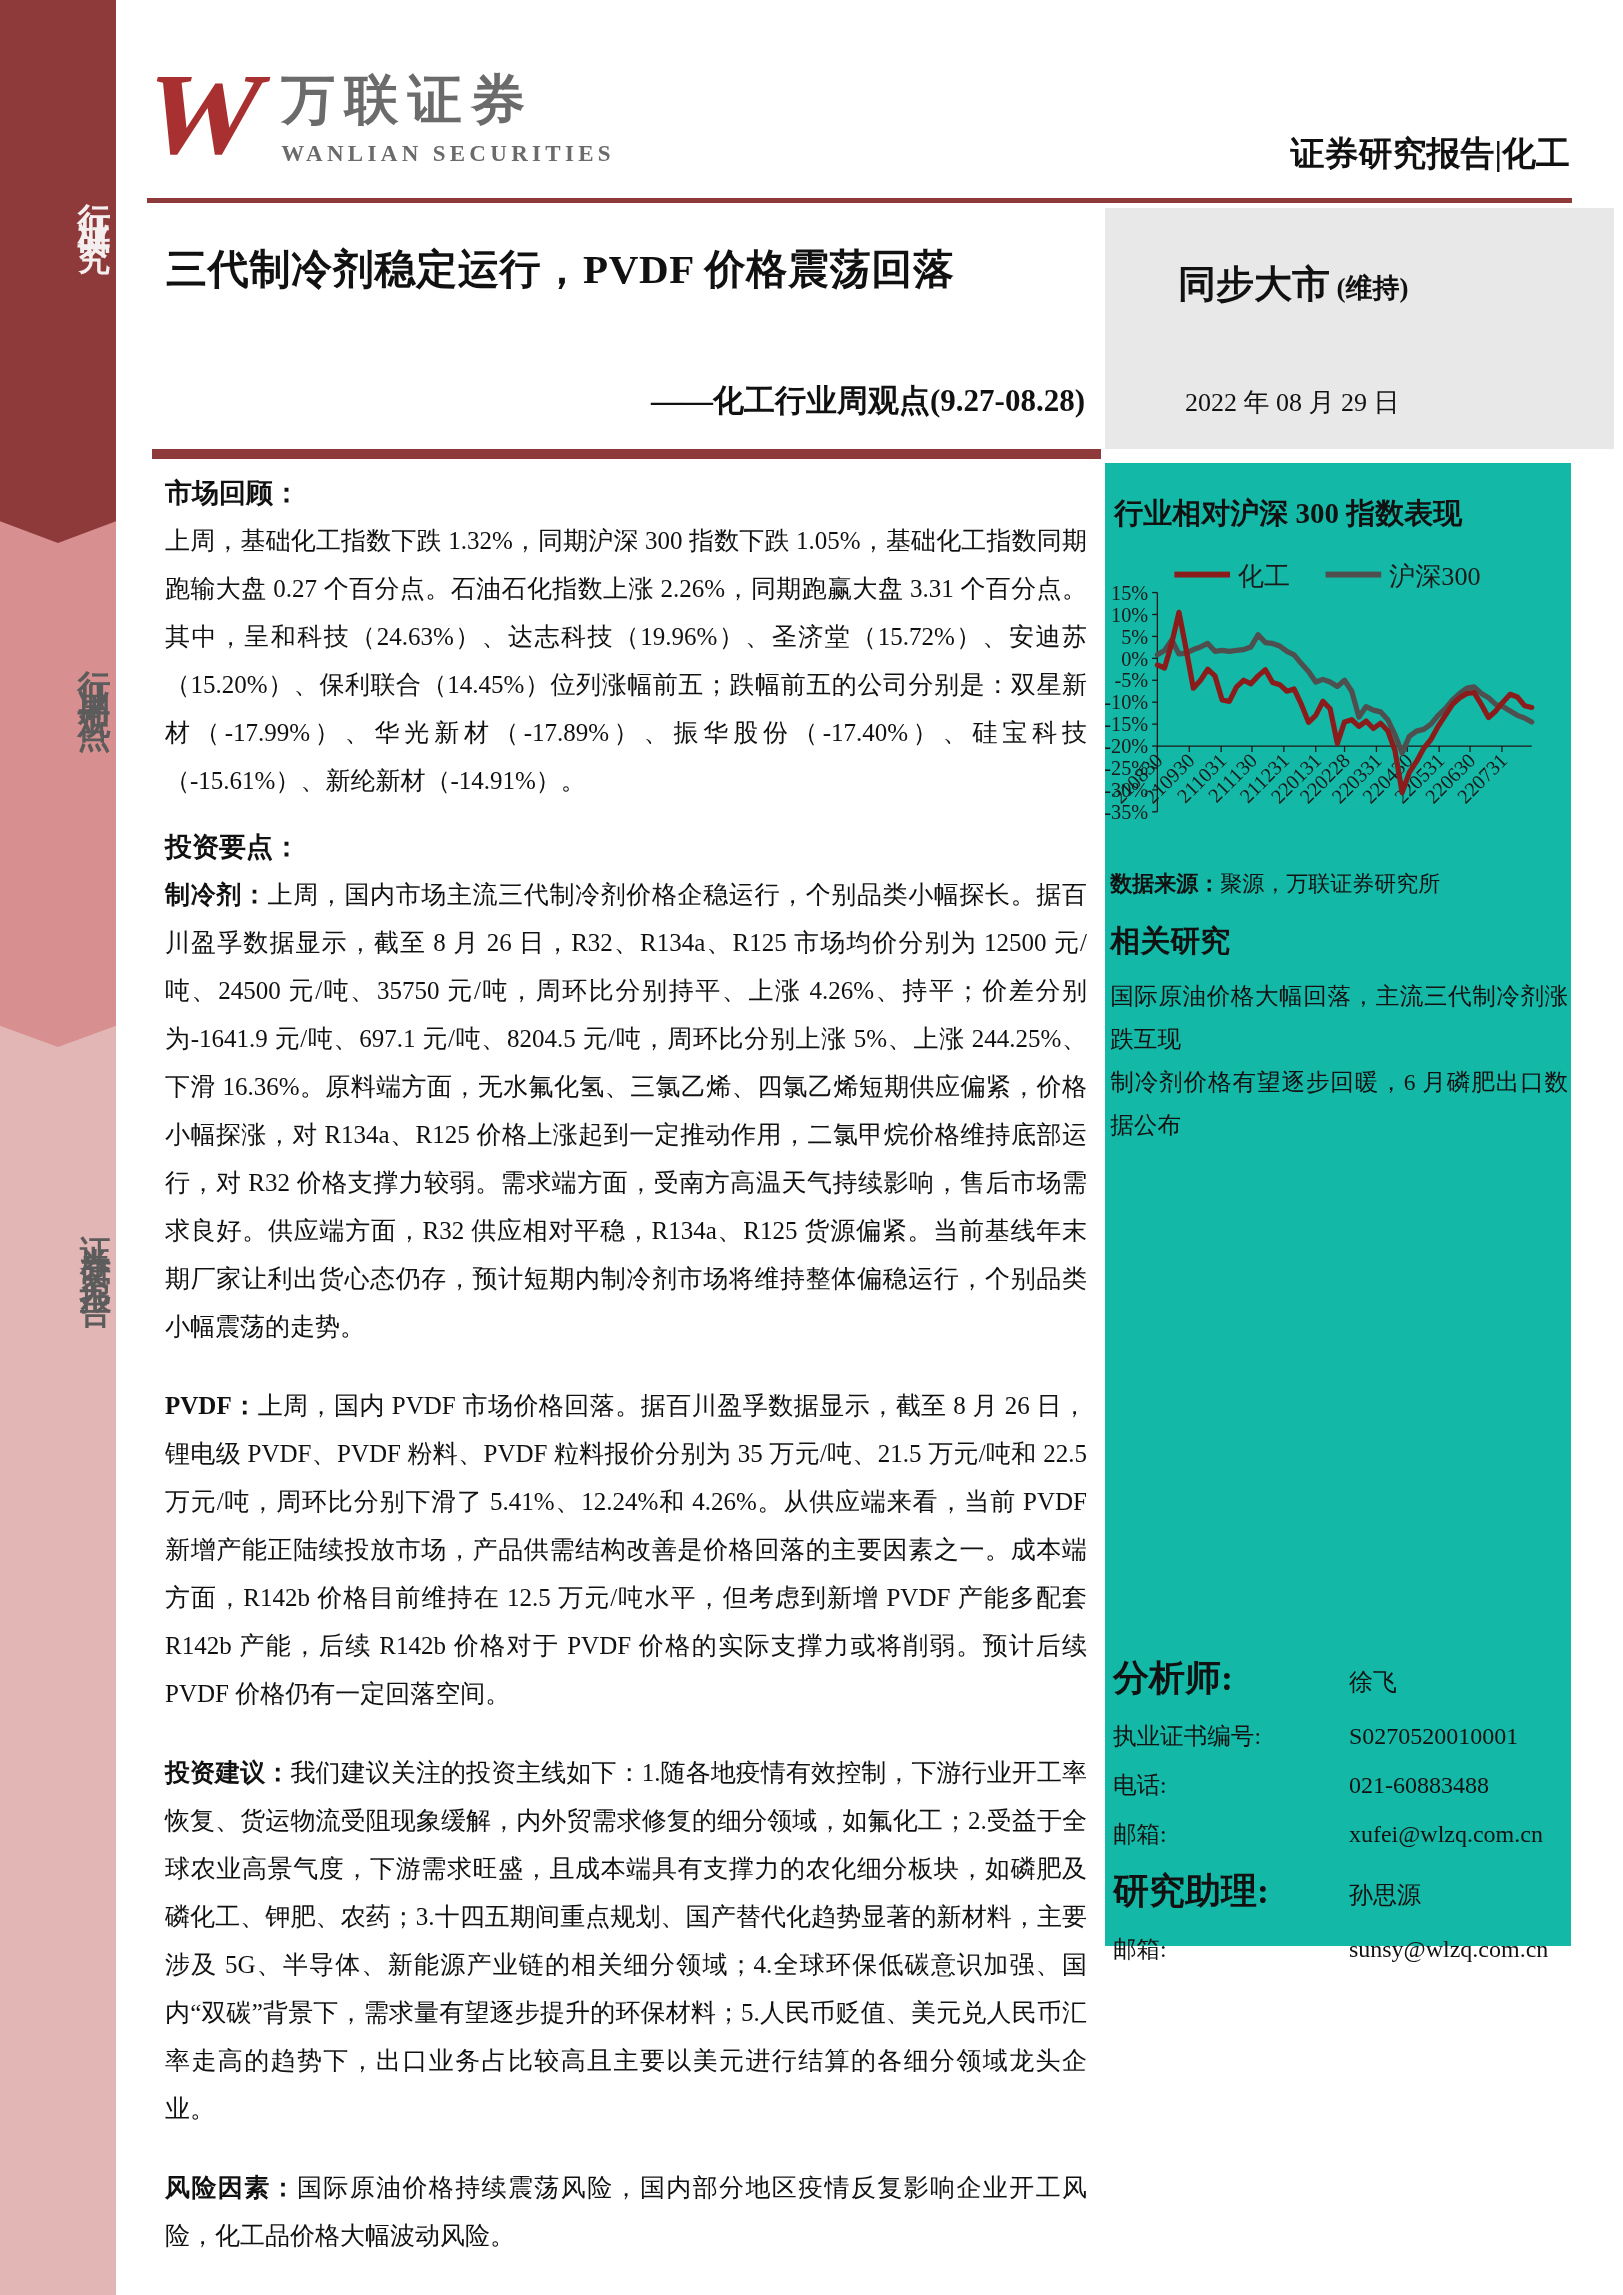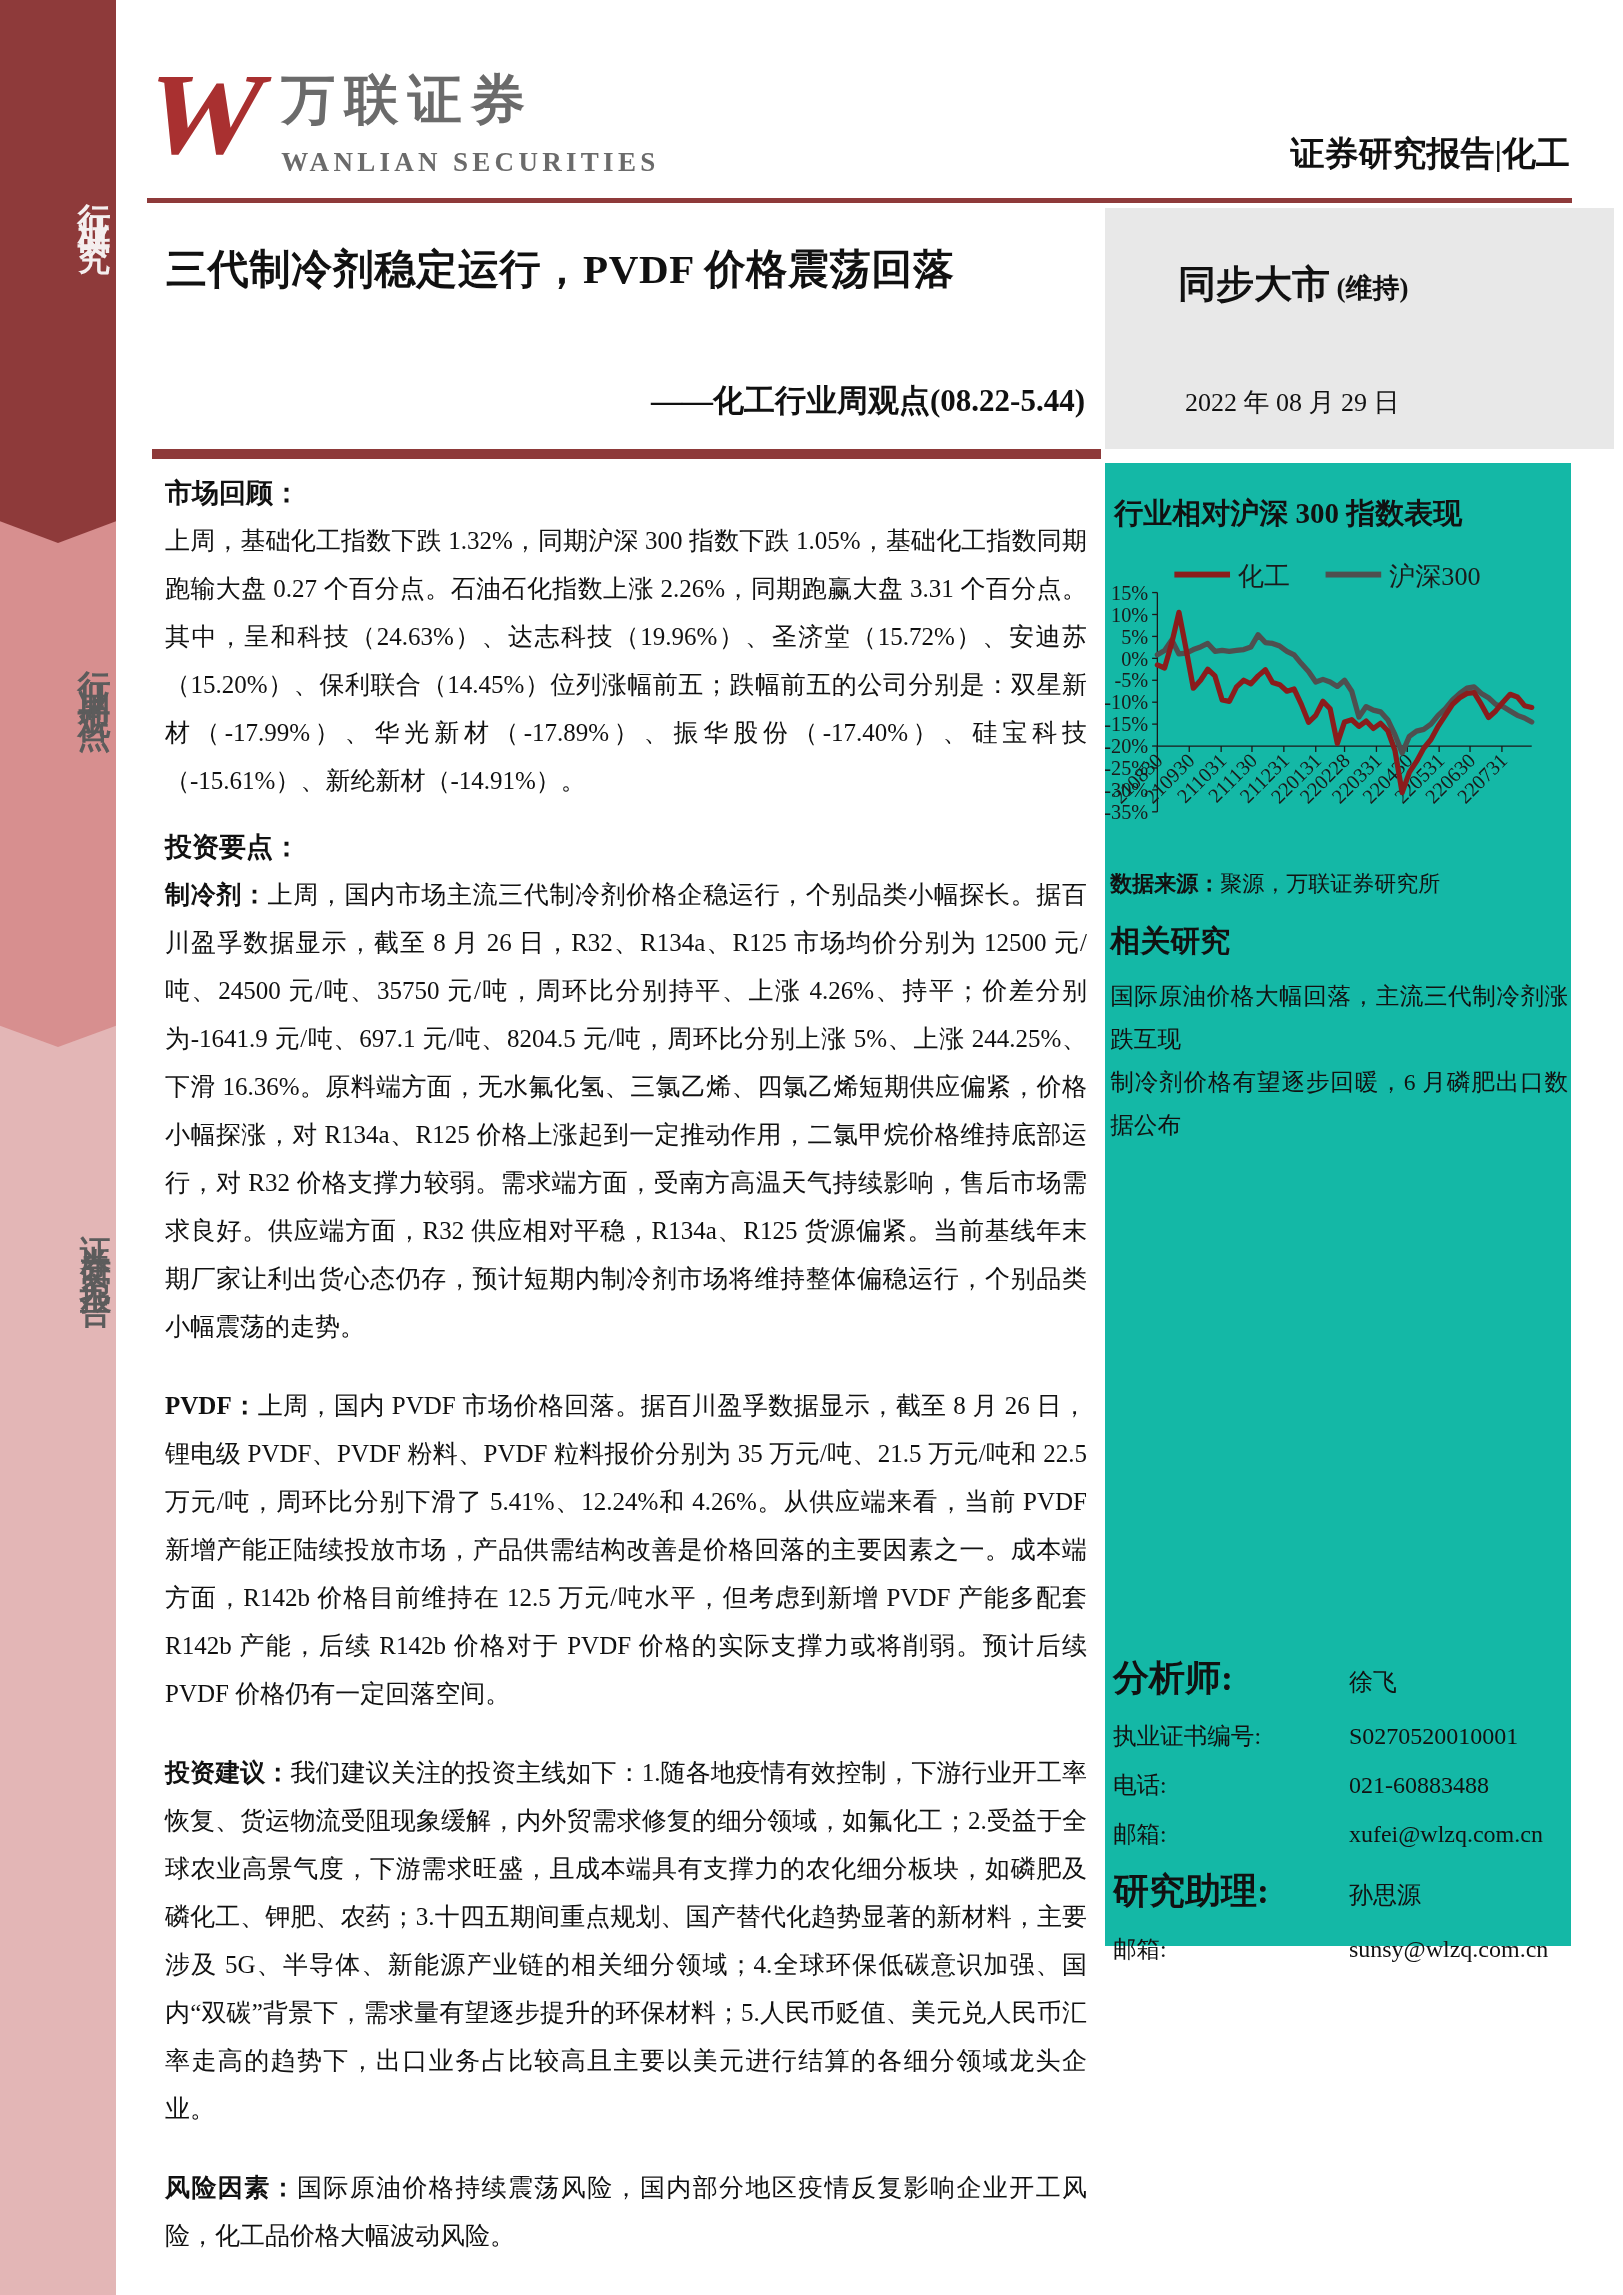--- a/index.html
+++ b/index.html
@@ -16,21 +16,21 @@
          writing-mode:vertical-rl;letter-spacing:11.8px;font-weight:bold;z-index:4;}
   .vt1{top:178px;color:#f4eeee;font-size:33px;}
   .vt2{top:645px;color:#5c5c5c;font-size:33px;}
   .vt3{top:1211px;color:#5c5c5c;font-size:31px;}
   
   .logo{position:absolute;left:147px;top:60px;display:flex;z-index:5;}
   .logo-w{font-size:116px;line-height:108px;font-weight:bold;color:#a93030;
           transform:skewX(-14deg);font-family:"Liberation Serif",serif;}
   .logo-txt{margin-left:18.3px;margin-top:9.2px;color:#6b6b6b;}
   .logo-cn{font-size:54px;font-weight:bold;letter-spacing:9.2px;line-height:63px;}
-  .logo-en{font-size:27px;font-weight:bold;letter-spacing:4.3px;margin-top:15px;}
+  .logo-en{font-size:23px;font-weight:bold;letter-spacing:4.3px;margin-top:9px;}
   .report-type{position:absolute;right:53px;top:131px;font-size:34px;font-weight:bold;}
   .divider1{position:absolute;left:147px;top:198px;width:1425px;height:5.2px;background:#8e3a3a;}
   .doc-title{position:absolute;left:166px;top:242px;width:923px;font-size:41px;font-weight:bold;letter-spacing:0.7px;}
   .doc-subtitle{position:absolute;left:166px;top:380px;width:919px;text-align:right;font-size:31px;font-weight:bold;}
   .divider2{position:absolute;left:152px;top:449px;width:949px;height:9.8px;background:#8e3a3a;}
   
   .left-col{position:absolute;left:152px;top:469px;width:935px;padding-left:13px;box-sizing:border-box;}
   .sec-h{font-size:27px;font-weight:bold;line-height:48px;}
   .para{font-size:25px;line-height:48px;text-align:justify;margin:0;}
   .lead{font-weight:bold;}
@@ -71,21 +71,21 @@
     <div class="logo-w">W</div>
     <div class="logo-txt">
       <div class="logo-cn">万联证券</div>
       <div class="logo-en">WANLIAN SECURITIES</div>
     </div>
   </div>
   <div class="report-type">证券研究报告|化工</div>
   <div class="divider1"></div>
 
   <div class="doc-title">三代制冷剂稳定运行，PVDF 价格震荡回落</div>
-  <div class="doc-subtitle">——化工行业周观点(08.22-5.44)</div>
+  <div class="doc-subtitle">——化工行业周观点(9.27-08.28)</div>
   <div class="divider2"></div>
 
   <div class="boxA">
     <div class="rating-line">
       <span class="rating">同步大市</span><span class="rating-status">(维持)</span>
     </div>
     <div class="rating-date">2022 年 08 月 29 日</div>
   </div>
 
   <div class="left-col">

